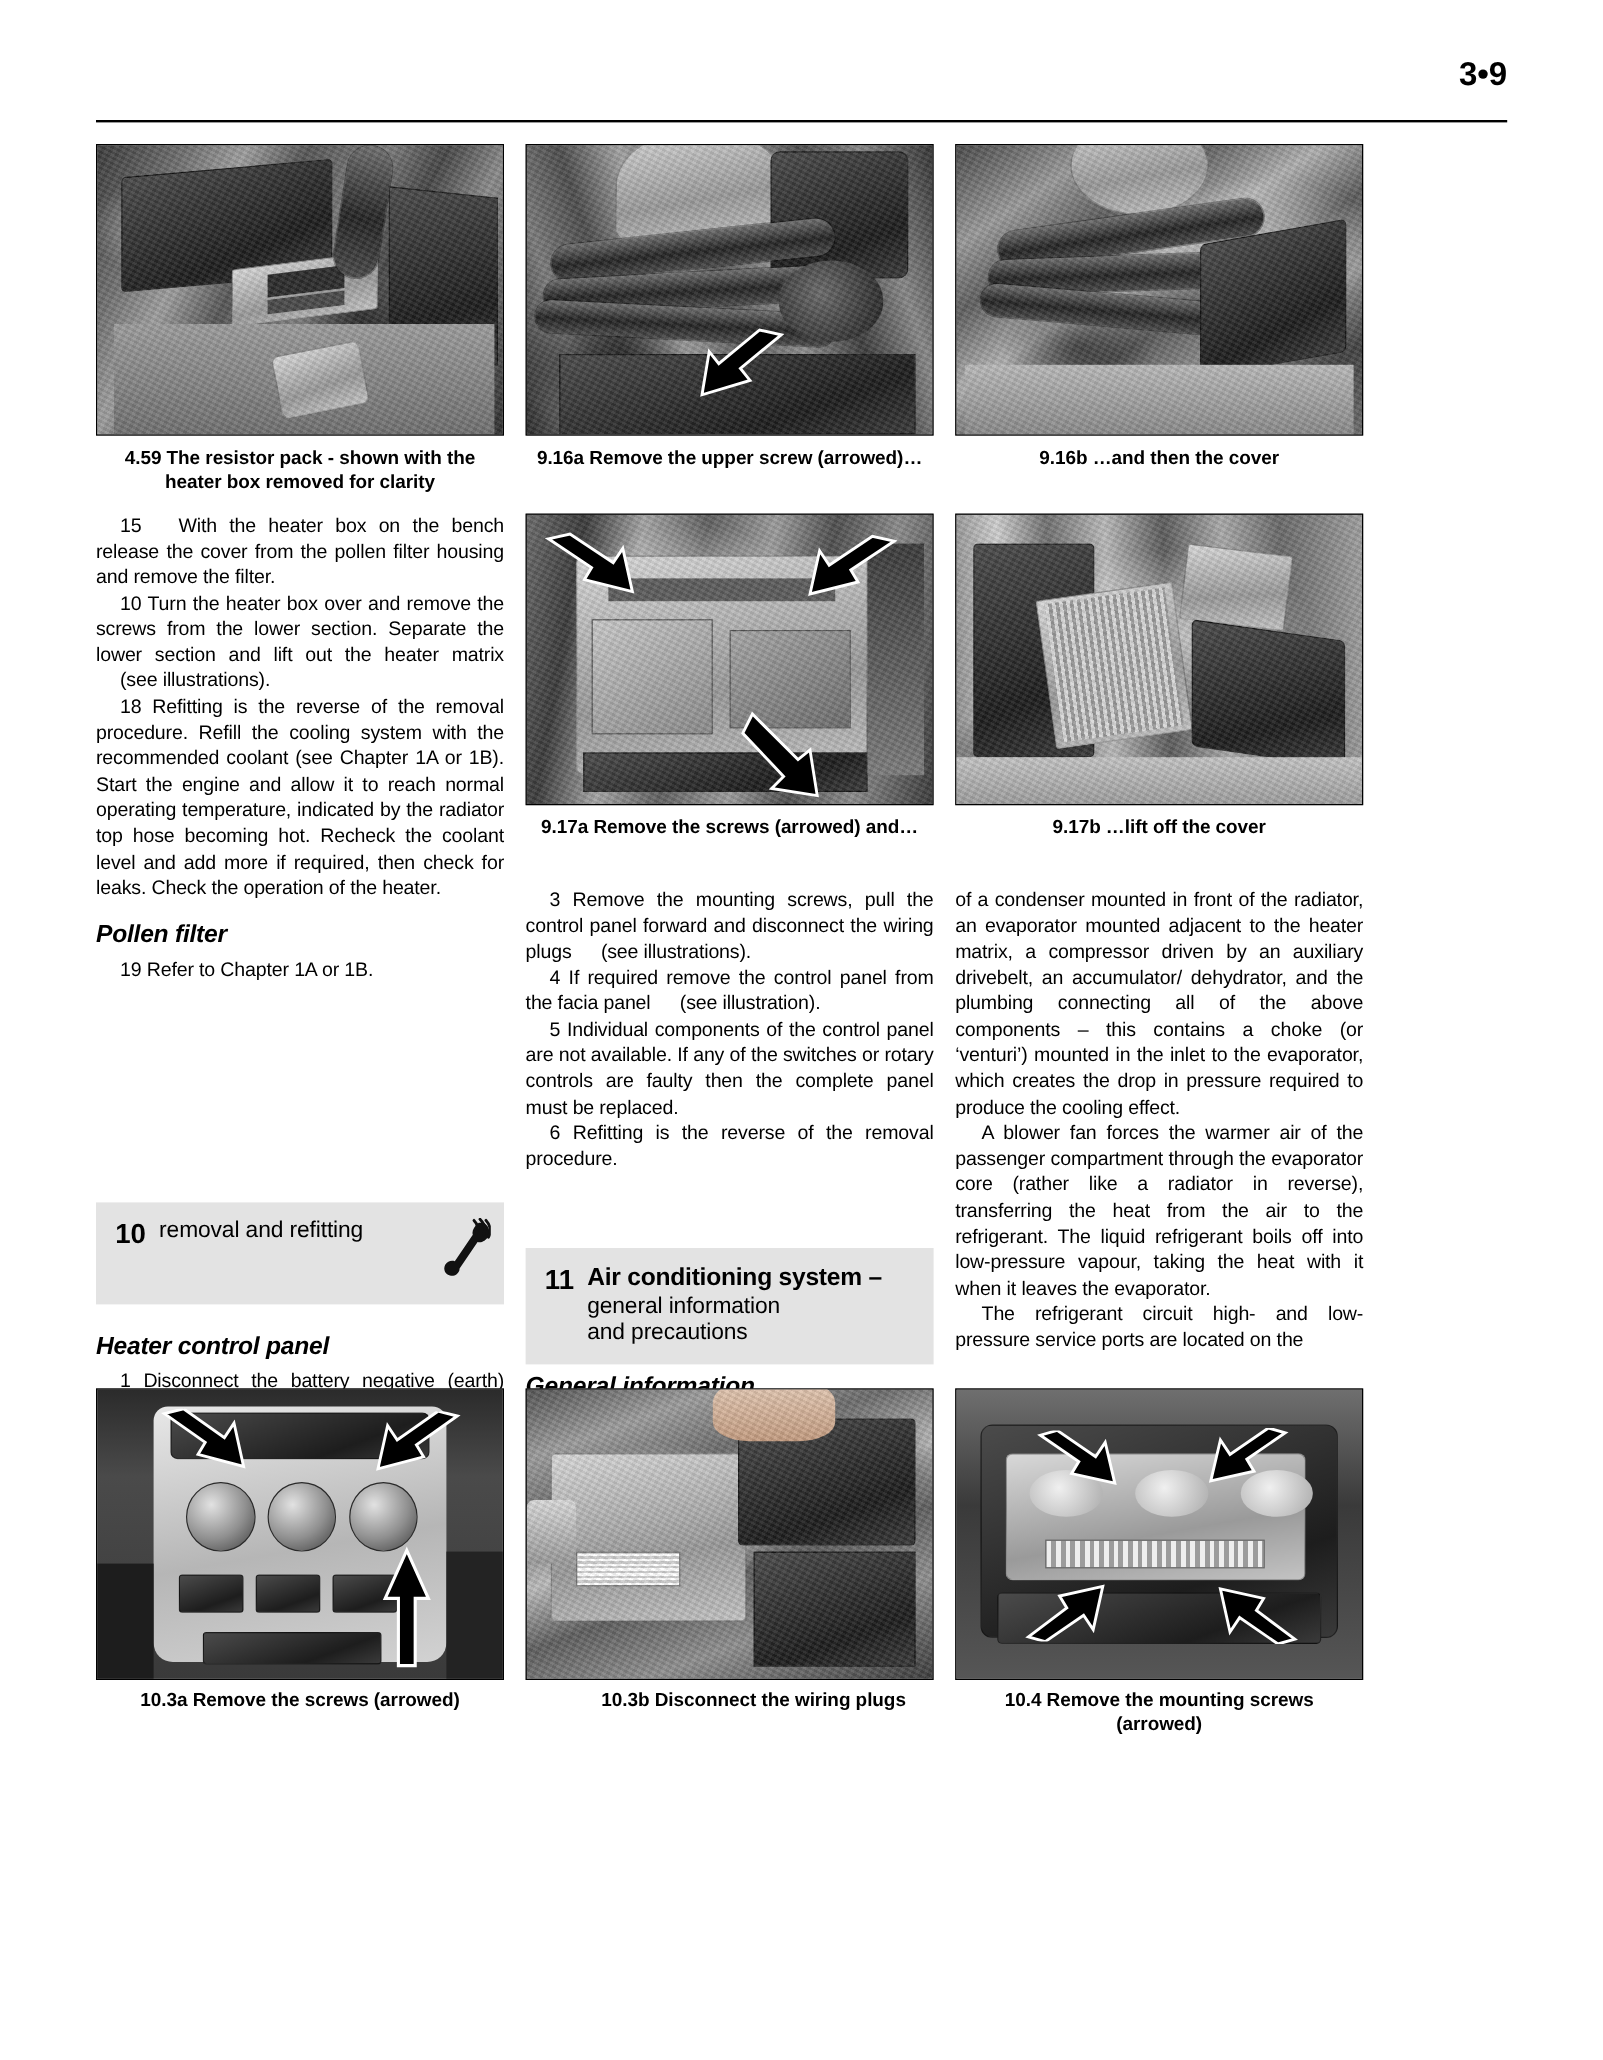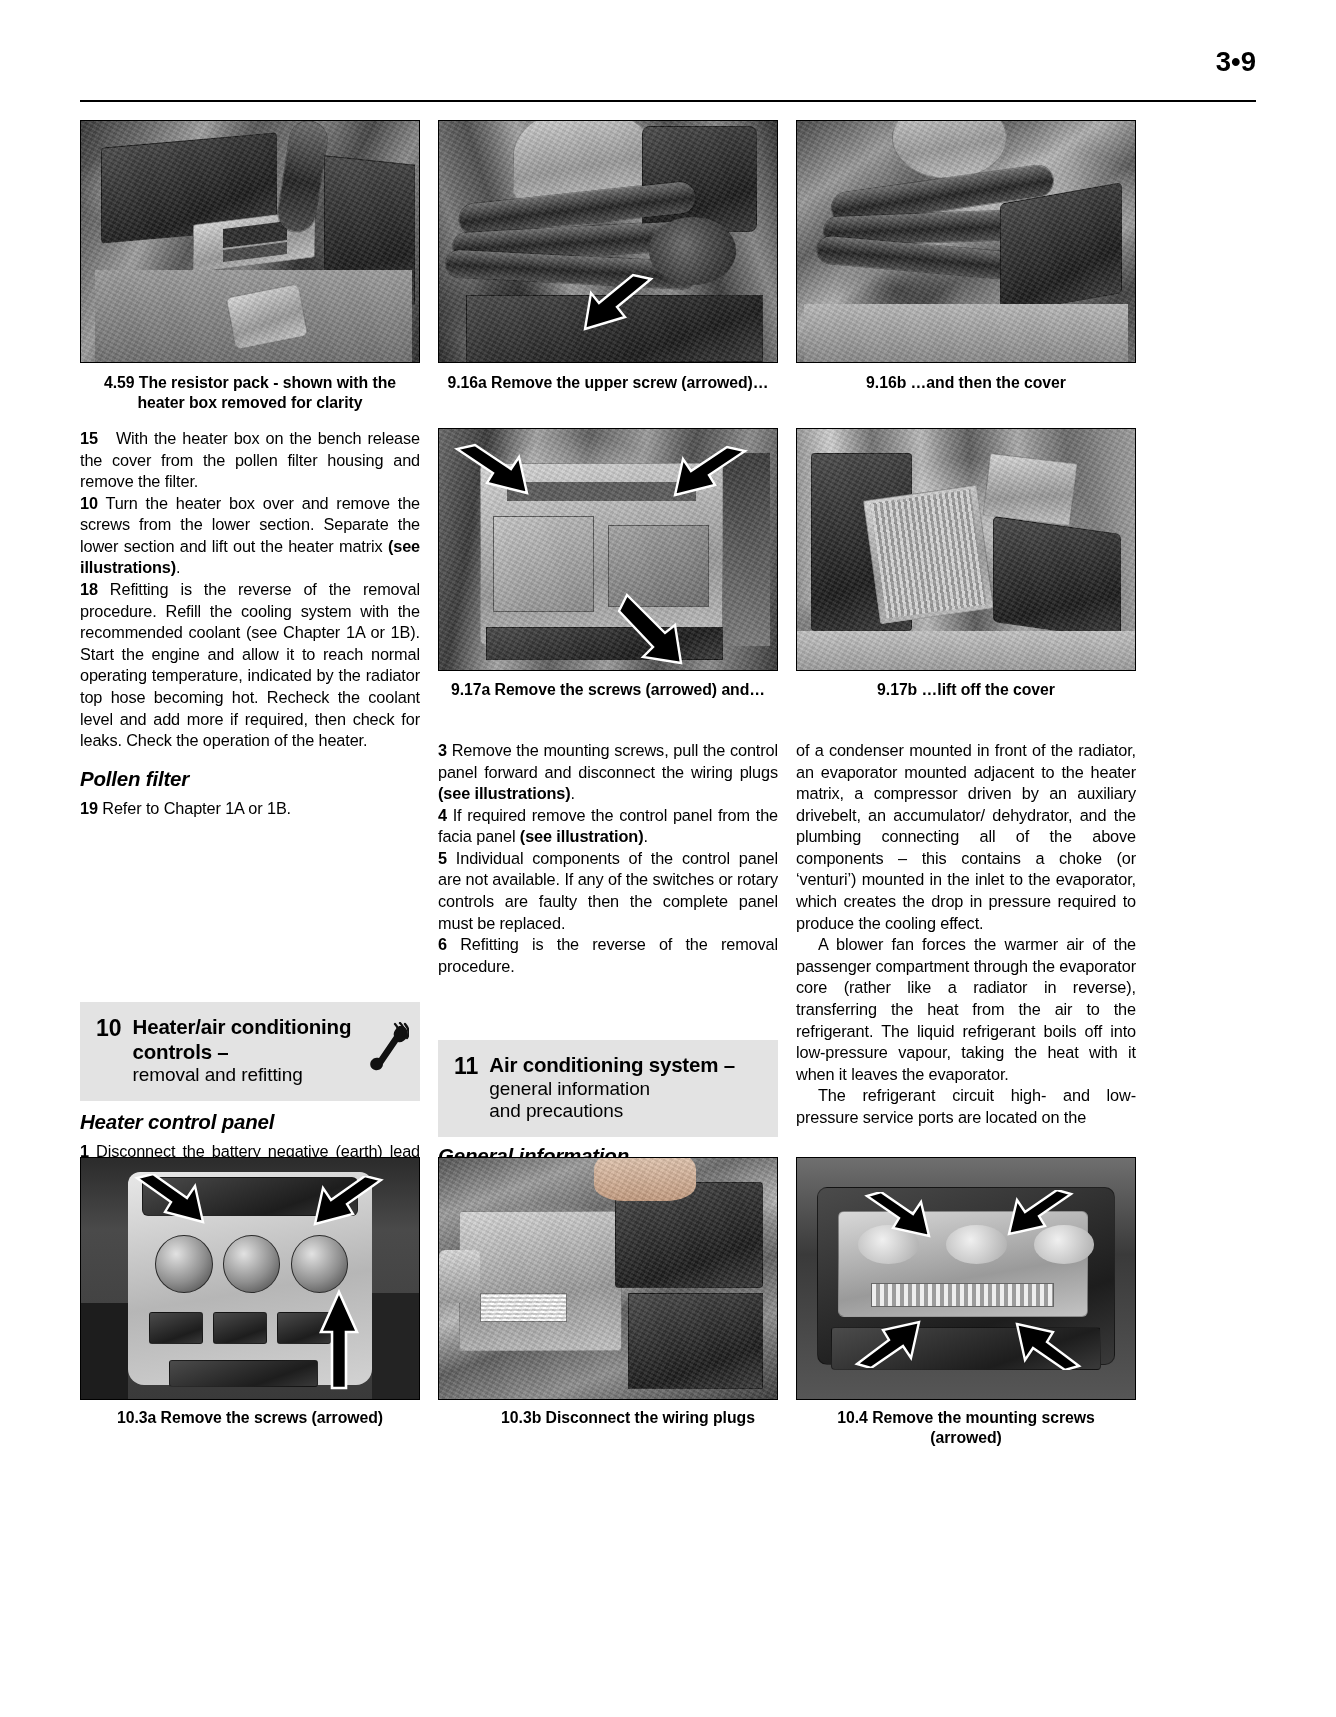--- a/index.html
+++ b/index.html
@@ -137,21 +137,21 @@
   
   .body {
     position:absolute;
     font-size:16.3px;
     line-height:1.325;
     text-align:justify;
     text-justify:inter-word;
     letter-spacing:-0.12px;
   }
   .body p { margin:0; }
-  .body b { font-weight:700; }
+  .body b { font-weight:400;margin-left:20px; }
 
   .subhead {
     font-size:20.5px;
     font-weight:700;
     font-style:italic;
     margin:13px 0 6px;
     letter-spacing:-0.2px;
   }
 
   
@@ -277,21 +277,20 @@
     <p><b>10</b> <span>Turn the heater box over and remove the screws from the lower section. Separate the lower section and lift out the heater matrix </span><b>(see illustrations)</b><span>.</span></p>
     <p><b>18</b> <span>Refitting is the reverse of the removal procedure. Refill the cooling system with the recommended coolant (see Chapter 1A or 1B). Start the engine and allow it to reach normal operating temperature, indicated by the radiator top hose becoming hot. Recheck the coolant level and add more if required, then check for leaks. Check the operation of the heater.</span></p>
 
     <div class="subhead">Pollen filter</div>
     <p><b>19</b> <span>Refer to Chapter 1A or 1B.</span></p>
   </div>
 
   <div class="sectionbox colw" style="left:80px; top:1002px; width:340px;">
     <div class="num">10</div>
     <div class="txt">
-      <div class="t1">Heater/air conditioning controls –</div>
       <div class="t2">removal and refitting</div>
     </div>
     <div class="spanner">
       <svg width="40" height="58" viewBox="0 0 40 58">
         <g fill="#111">
           <path d="M30 4 c-4 3 -6 7 -5 10 l-15 22 c-3 -1 -6 0 -8 3 -2 4 0 8 4 9 4 1 8 -2 8 -6 l15 -22 c3 1 7 -1 9 -5 2 -4 0 -9 -4 -11 z"></path>
           <path d="M33 8 l-5 6 3 3 6 -5 z" fill="#fff" opacity=".0"></path>
         </g>
         <g stroke="#111" stroke-width="2.4" fill="none" stroke-linecap="round">
           <path d="M26 2 q5 5 2 11"></path>

